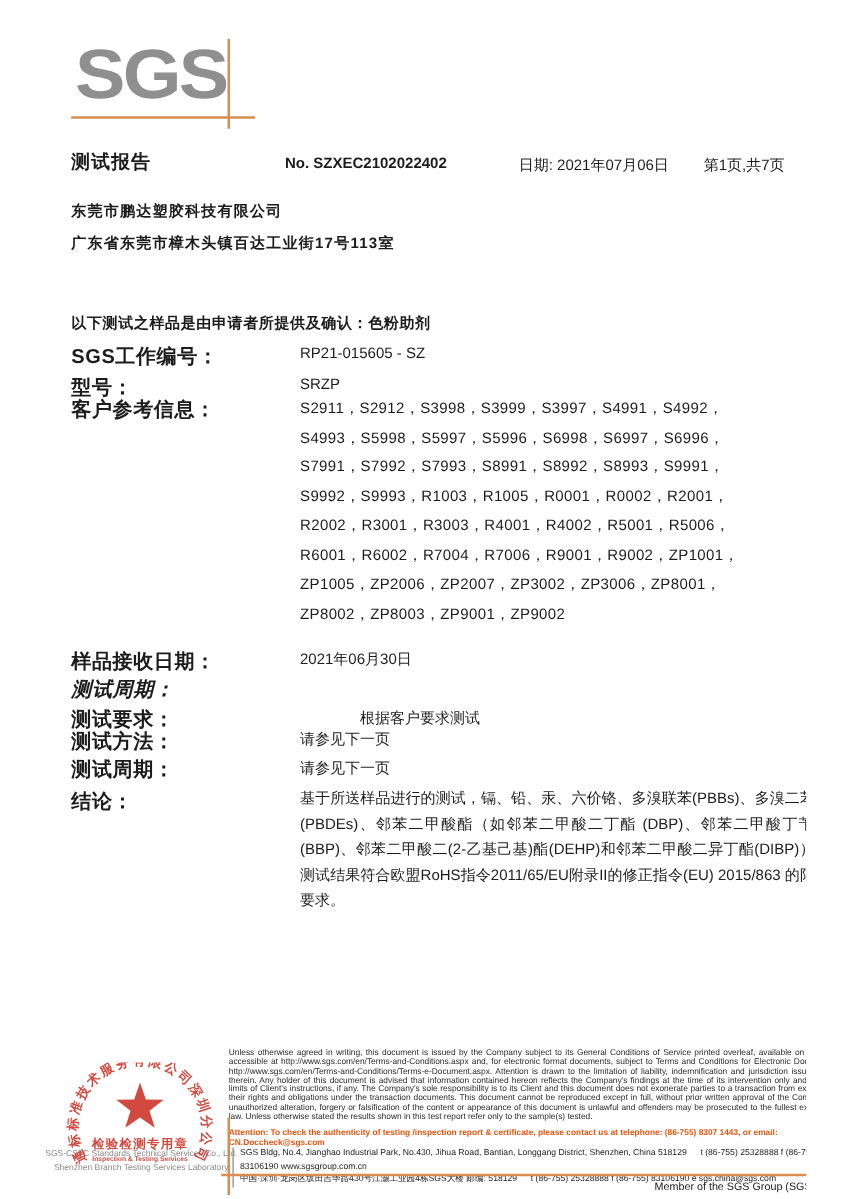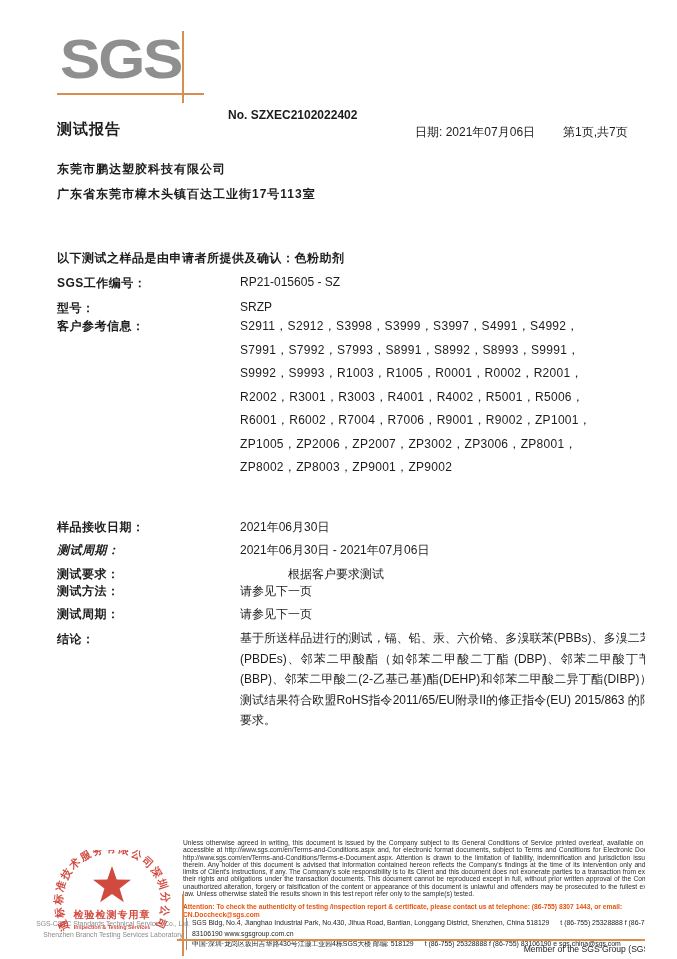--- a/index.html
+++ b/index.html
@@ -10,21 +10,21 @@
   .abs{position:absolute;}
   .b{font-weight:bold;}
   
   .logo-text{font-size:56px;font-weight:bold;color:#8f8f8f;letter-spacing:-2px;transform:scaleX(1.08);transform-origin:left;}
   .accent-h{height:2px;background:#d98e4f;}
   .accent-v{width:2px;background:#d98e4f;}
   
   .doc-title{font-size:15px;font-weight:bold;letter-spacing:1px;}
   .hdr-txt{font-size:12px;}
   
-  .lbl{font-size:12px;font-weight:bold;letter-spacing:.5px;}
+  .lbl{font-size:16px;font-weight:bold;letter-spacing:.5px;}
   .val{font-size:12px;}
   .ref-line{font-size:12px;height:23.5px;letter-spacing:.3px;}
   .concl{font-size:12px;line-height:20.6px;text-align:justify;}
   
   .legal{font-size:6.7px;line-height:7.3px;text-align:justify;color:#2b2b2b;}
   .attn{font-size:6.7px;line-height:7.5px;font-weight:bold;}
   .addr{font-size:6.9px;line-height:10.5px;color:#222;border-left:1px solid #8a8a8a;padding-left:5px;}
   .addr-seg{margin-right:9px;}
   .member{font-size:8.6px;color:#222;text-align:right;}
   .co-line{font-size:6.8px;color:#8a8a8a;}
@@ -32,51 +32,51 @@
 </head>
 <body>
 
 <div class="page">
 
   <div class="abs logo-text" style="left:60px;top:26px;">SGS</div>
   <div class="abs accent-h" style="left:57px;top:93px;width:147px;"></div>
   <div class="abs accent-v" style="left:182px;top:31px;height:72px;"></div>
 
   <div class="abs doc-title" style="left:57px;top:120px;">测试报告</div>
-  <div class="abs hdr-txt b" style="left:228px;top:108px;">No. SZXEC2102022402</div>
+  <div class="abs hdr-txt b" style="left:228px;top:123px;">No. SZXEC2102022402</div>
   <div class="abs hdr-txt" style="left:415px;top:124px;">日期: 2021年07月06日</div>
   <div class="abs hdr-txt" style="left:563px;top:124px;">第1页,共7页</div>
 
   <div class="abs val b" style="left:57px;top:161px;letter-spacing:1px;">东莞市鹏达塑胶科技有限公司</div>
   <div class="abs val b" style="left:57px;top:186px;letter-spacing:1px;">广东省东莞市樟木头镇百达工业街17号113室</div>
 
   <div class="abs val b" style="left:57px;top:250px;letter-spacing:.5px;">以下测试之样品是由申请者所提供及确认：色粉助剂</div>
 
   <div class="abs lbl" style="left:57px;top:275px;">SGS工作编号：</div>
   <div class="abs val" style="left:240px;top:275px;">RP21-015605 - SZ</div>
 
   <div class="abs lbl" style="left:57px;top:300px;">型号：</div>
   <div class="abs val" style="left:240px;top:300px;">SRZP</div>
 
   <div class="abs lbl" style="left:57px;top:318px;">客户参考信息：</div>
   <div class="abs" style="left:240px;top:318px;width:420px;">
     <div class="ref-line">S2911，S2912，S3998，S3999，S3997，S4991，S4992，</div>
+    <div class="ref-line">S4993，S5998，S5997，S5996，S6998，S6997，S6996，</div>
     <div class="ref-line">S7991，S7992，S7993，S8991，S8992，S8993，S9991，</div>
     <div class="ref-line">S9992，S9993，R1003，R1005，R0001，R0002，R2001，</div>
     <div class="ref-line">R2002，R3001，R3003，R4001，R4002，R5001，R5006，</div>
     <div class="ref-line">R6001，R6002，R7004，R7006，R9001，R9002，ZP1001，</div>
     <div class="ref-line">ZP1005，ZP2006，ZP2007，ZP3002，ZP3006，ZP8001，</div>
     <div class="ref-line">ZP8002，ZP8003，ZP9001，ZP9002</div>
   </div>
 
   <div class="abs lbl" style="left:57px;top:519px;">样品接收日期：</div>
   <div class="abs val" style="left:240px;top:519px;">2021年06月30日</div>
 
   <div class="abs lbl" style="left:57px;top:542px;font-style:italic;">测试周期：</div>
-  <div class="abs val" style="left:240px;top:542px;">2021年06月30日 - 2021年07月06日</div>
 
   <div class="abs lbl" style="left:57px;top:566px;">测试要求：</div>
   <div class="abs val" style="left:240px;top:566px;margin-left:48px;">根据客户要求测试</div>
 
   <div class="abs lbl" style="left:57px;top:583px;">测试方法：</div>
   <div class="abs val" style="left:240px;top:583px;">请参见下一页</div>
 
   <div class="abs lbl" style="left:57px;top:606px;">测试周期：</div>
   <div class="abs val" style="left:240px;top:606px;">请参见下一页</div>
 

